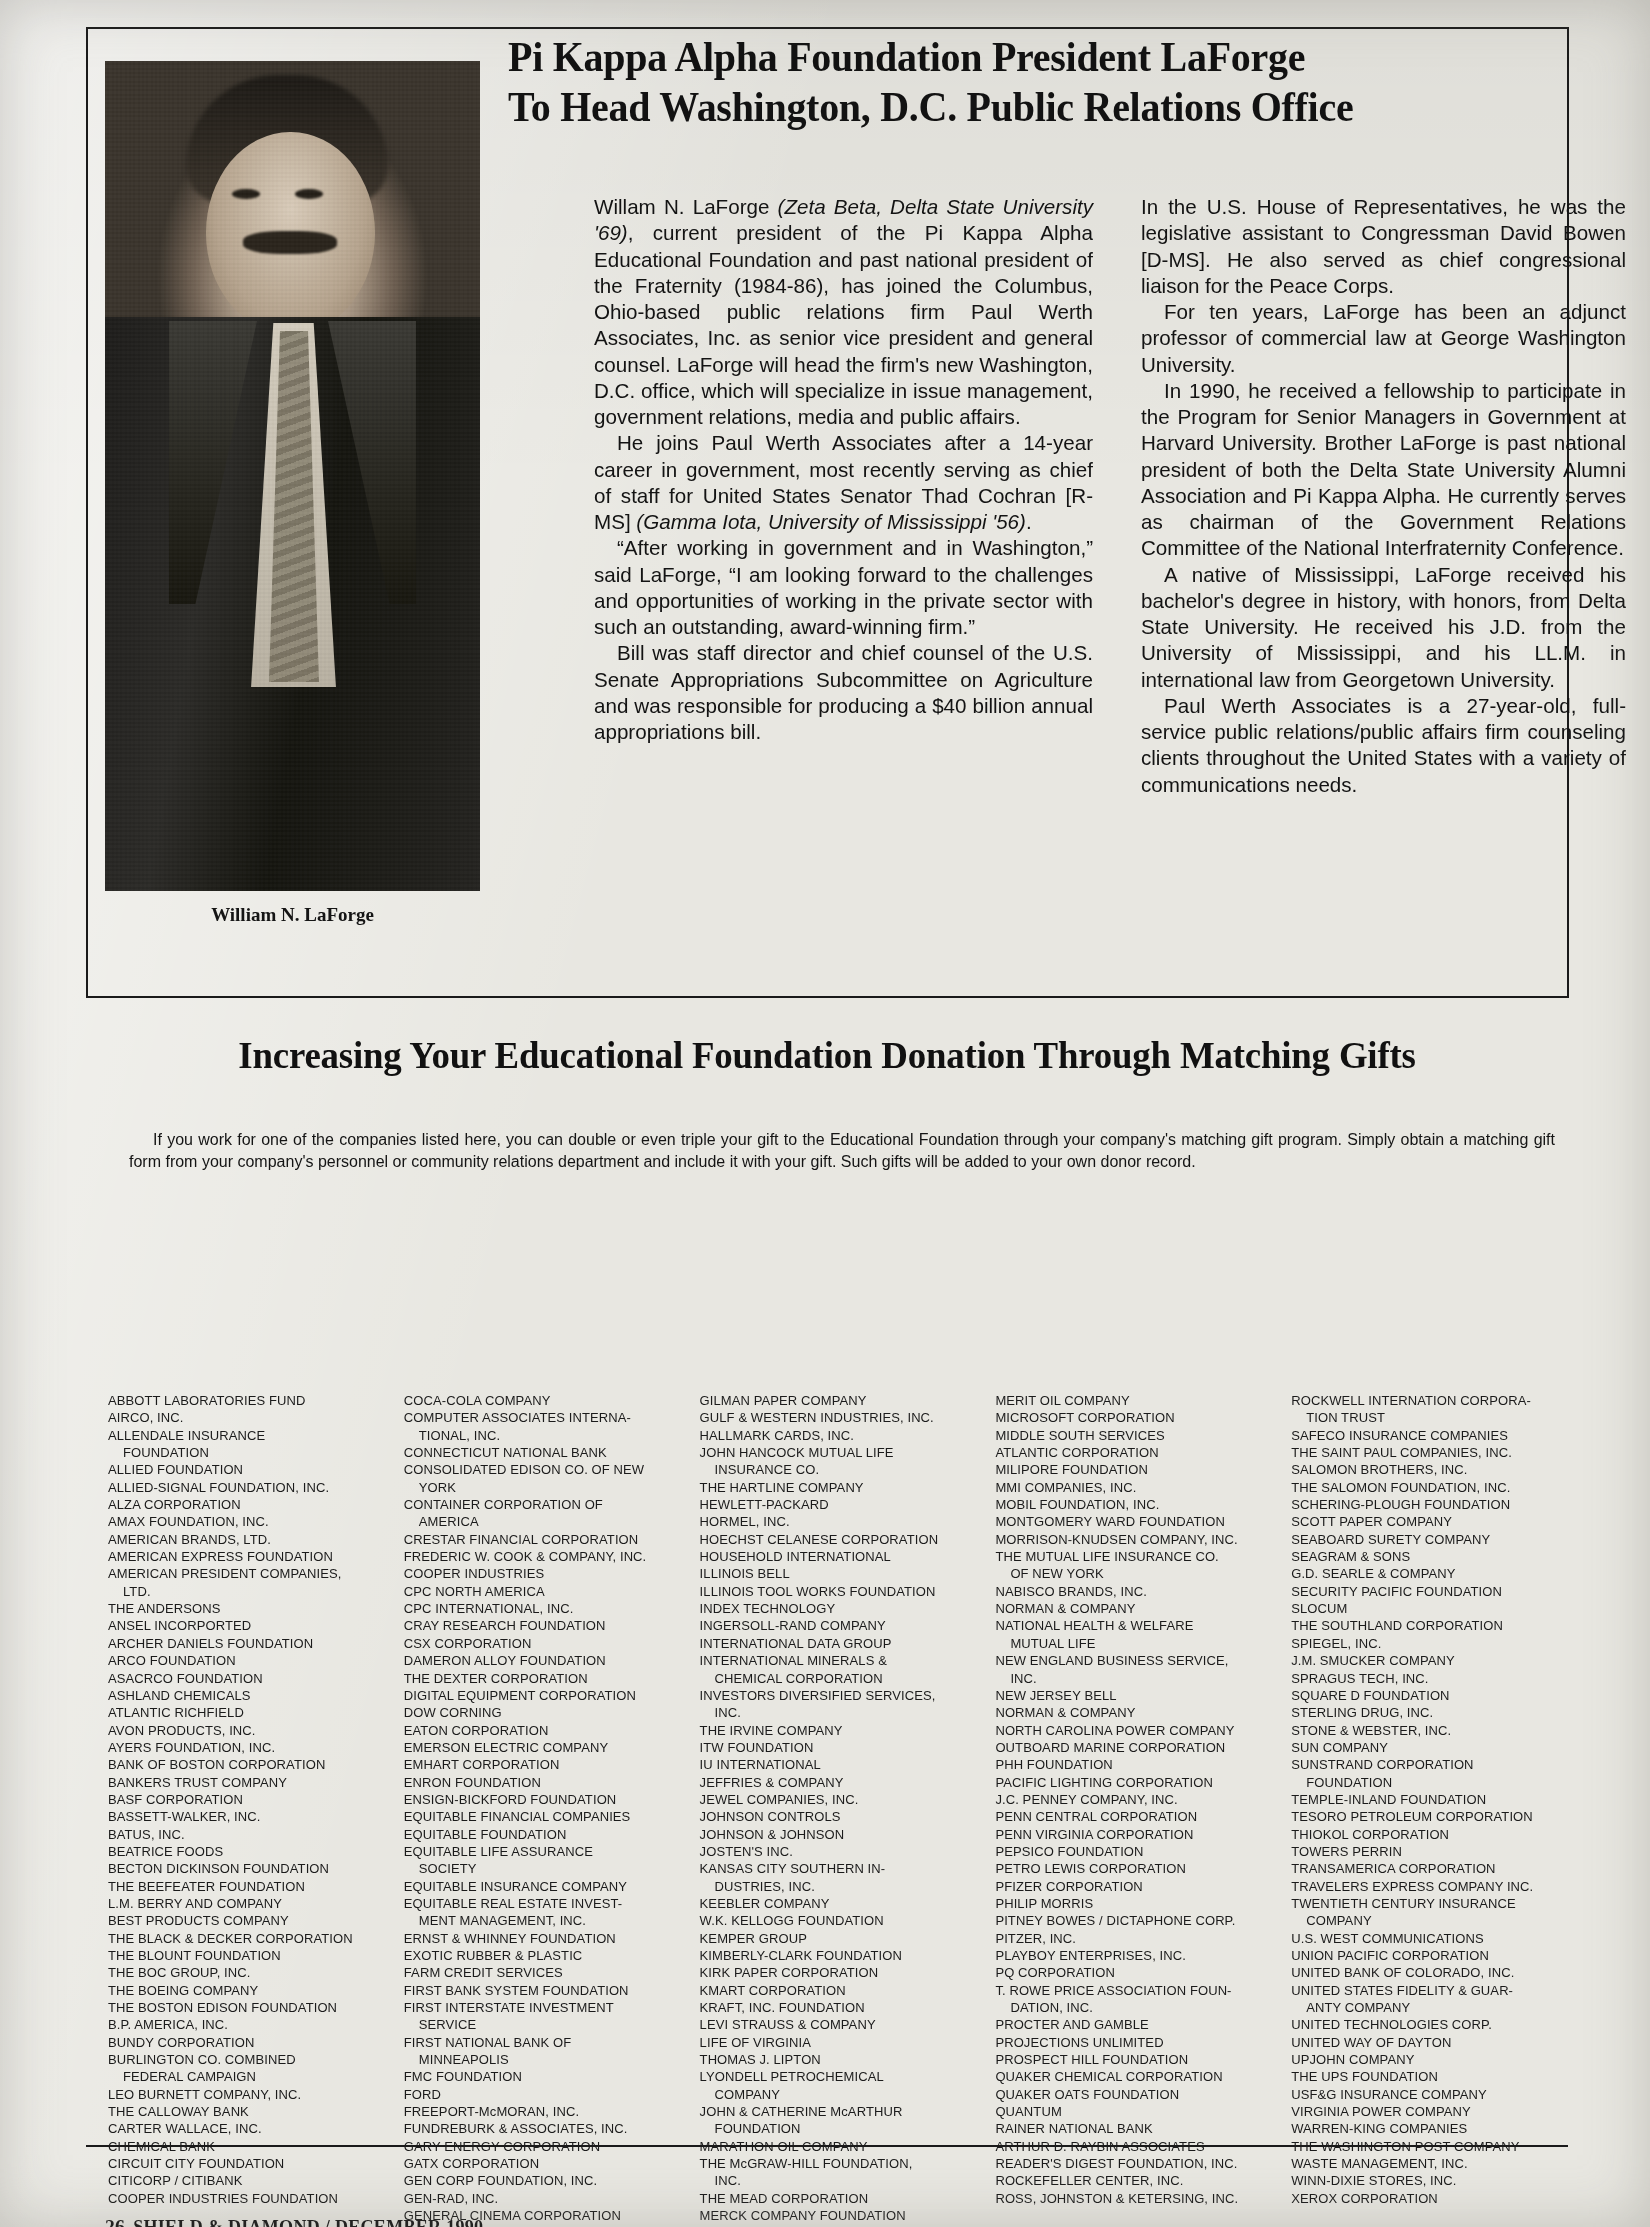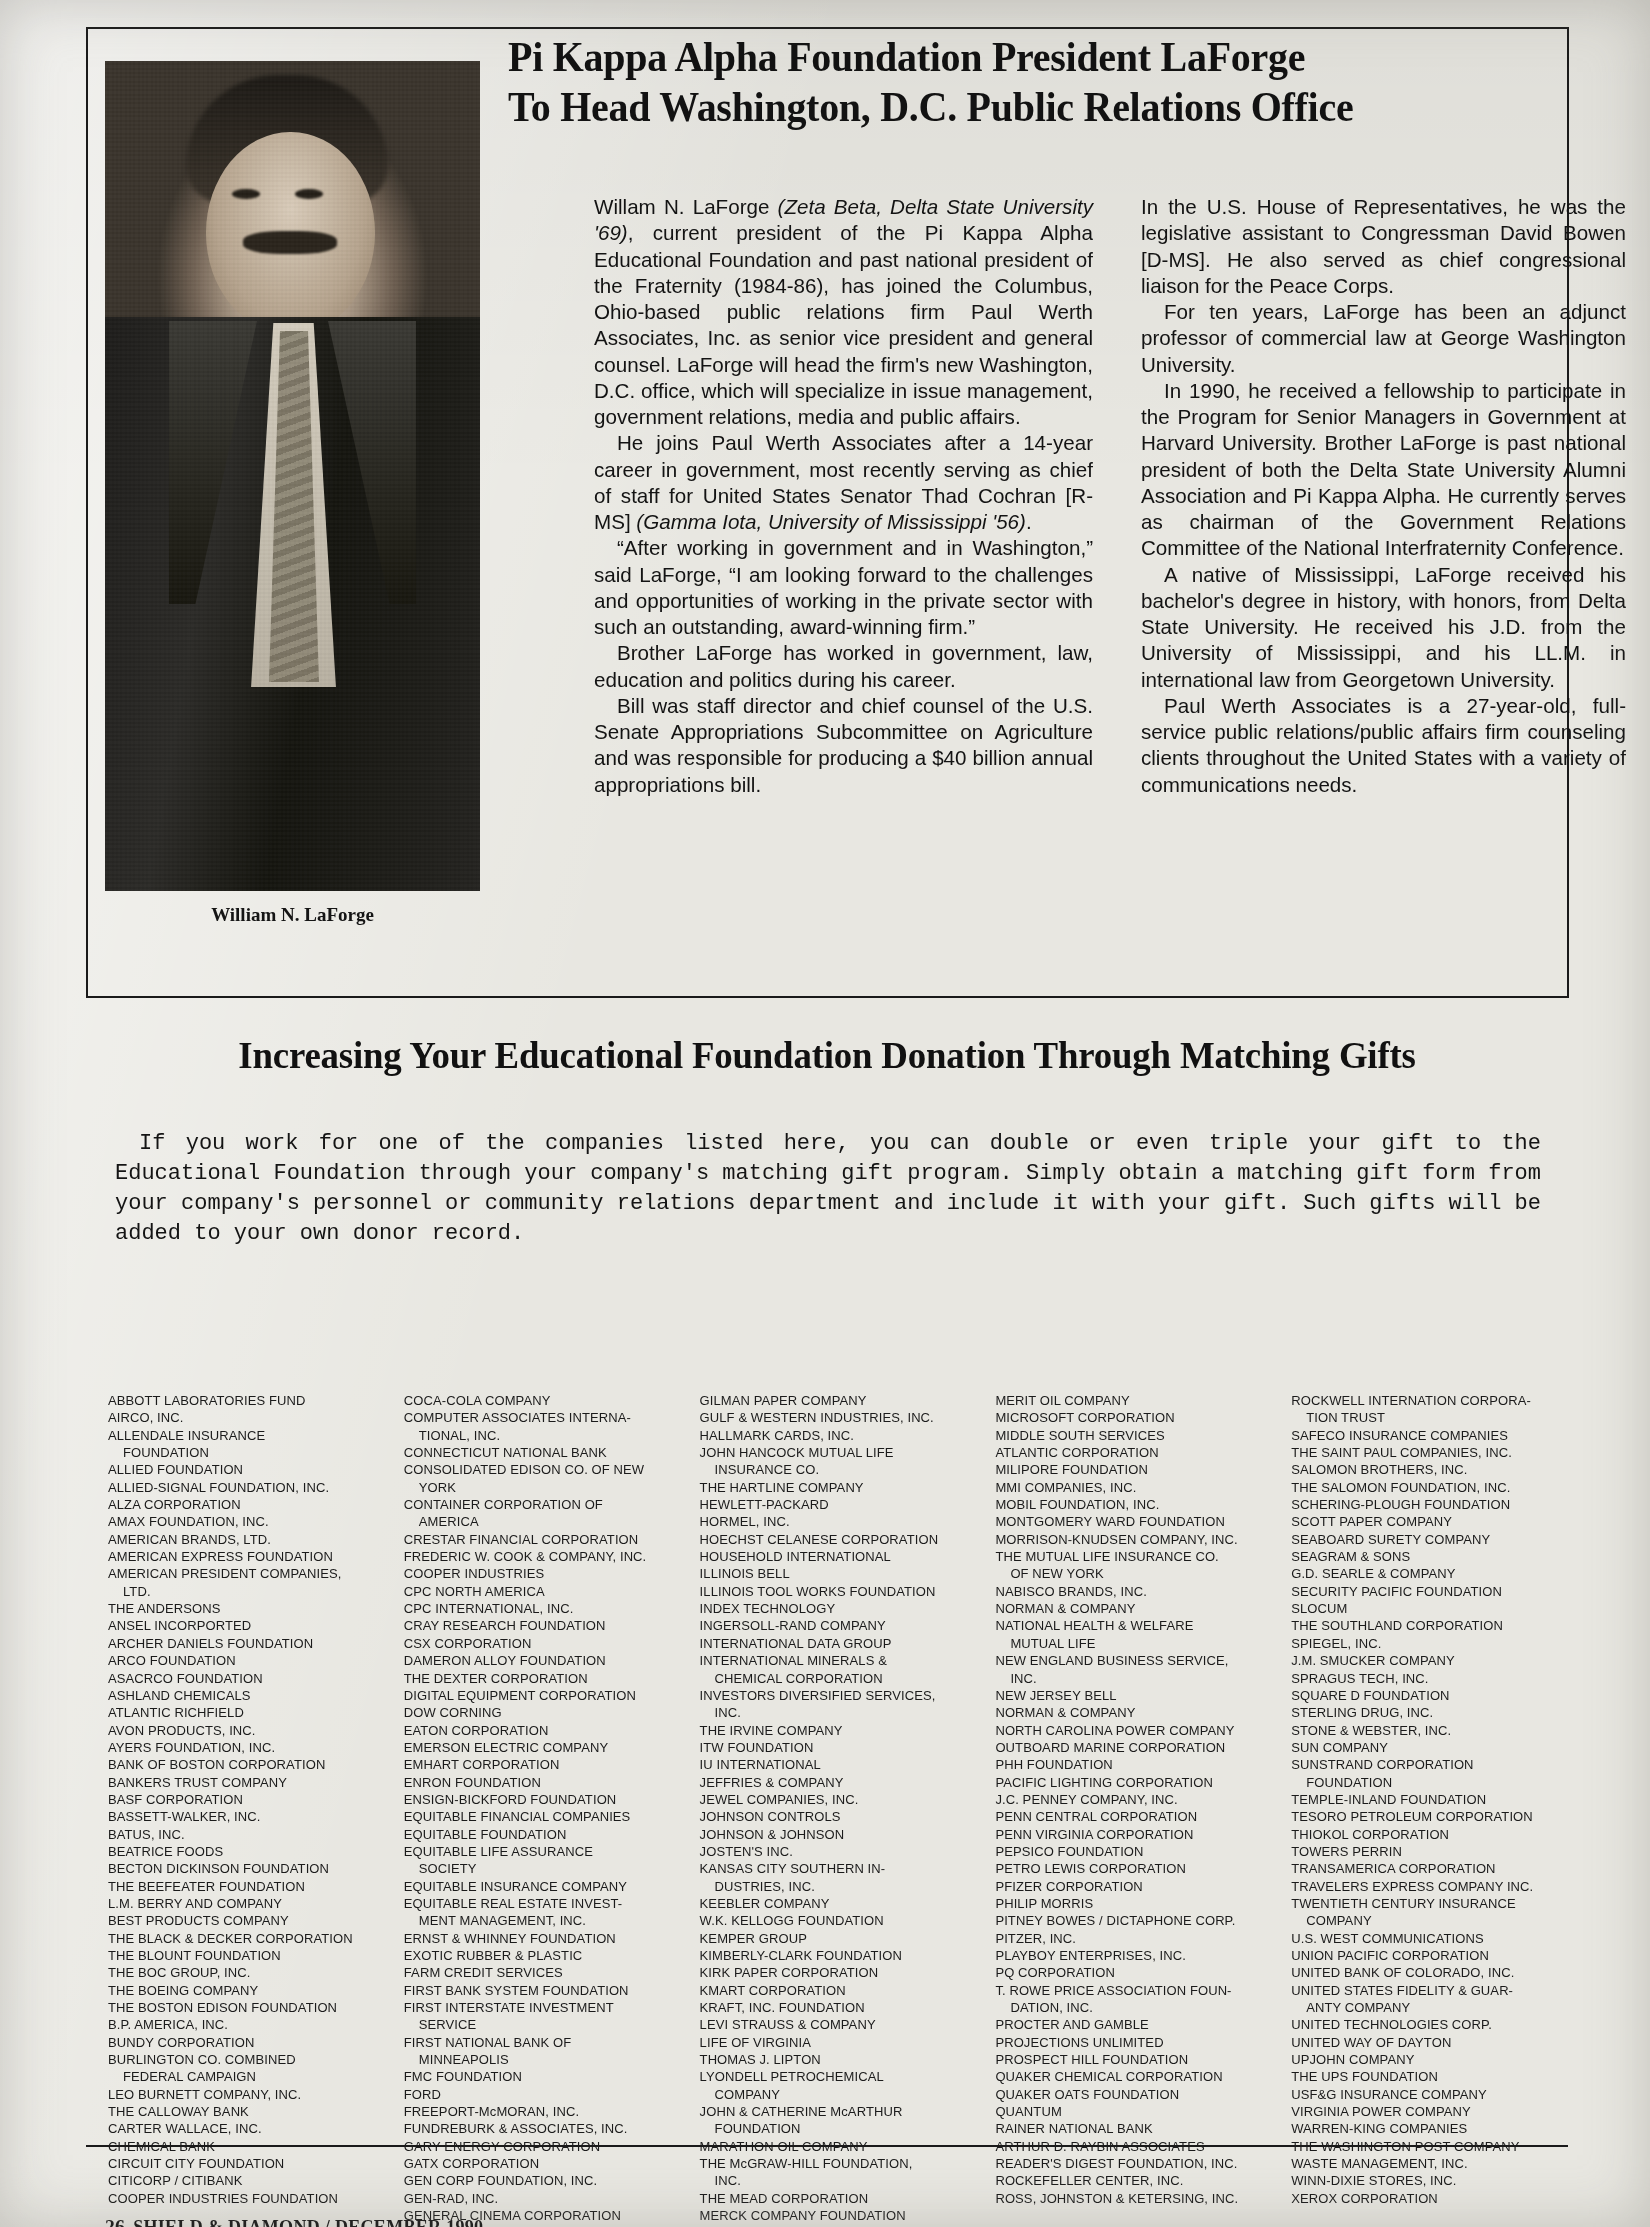--- a/index.html
+++ b/index.html
@@ -120,23 +120,23 @@
   #ruleBottom{left:86px;top:2145px;width:1482px;height:2px;}
 
   
   .section-title{
     position:absolute;left:86px;top:1033px;width:1482px;
     text-align:center;font-weight:bold;font-size:38px;letter-spacing:-0.2px;
     color:#111;font-family:"Liberation Serif", serif;
     transform:scaleX(.97);transform-origin:center top;
   }
   .intro{
-    position:absolute;left:115px;top:1129px;width:1426px;
-    font-size:22px;line-height:1.36;text-align:justify;color:#141414;
-    font-family:Liberation Mono, monospace;
+    position:absolute;left:129px;top:1129px;width:1426px;
+    font-size:16px;line-height:1.36;text-align:justify;color:#141414;
+    font-family:Liberation Sans, sans-serif;
   }
   .intro p{margin:0;text-indent:24px;}
 
   
   .lists{
     position:absolute;left:108px;top:1344px;width:1471px;
     display:flex;gap:8px;margin-top:48px;
   }
   .listcol{
     width:307px;
@@ -186,21 +186,20 @@
     <div class="lapelL"></div>
     <div class="lapelR"></div>
     <div class="grain"></div>
   </div>
   <div class="photo-caption">William N. LaForge</div>
 
   <div class="artcol" id="artcol1">
       <p class="noind">Willam N. LaForge <i>(Zeta Beta, Delta State University '69)</i>, current president of the Pi Kappa Alpha Educational Foundation and past national president of the Fraternity (1984-86), has joined the Columbus, Ohio-based public relations firm Paul Werth Associates, Inc. as senior vice president and general counsel. LaForge will head the firm's new Washington, D.C. office, which will specialize in issue management, government relations, media and public affairs.</p>
       <p>He joins Paul Werth Associates after a 14-year career in government, most recently serving as chief of staff for United States Senator Thad Cochran [R-MS] <i>(Gamma Iota, University of Mississippi '56)</i>.</p>
       <p>“After working in government and in Washington,” said LaForge, “I am looking forward to the challenges and opportunities of working in the private sector with such an outstanding, award-winning firm.”</p>
-      <p>Brother LaForge has worked in government, law, education and politics during his career.</p>
       <p>Bill was staff director and chief counsel of the U.S. Senate Appropriations Subcommittee on Agriculture and was responsible for producing a $40 billion annual appropriations bill.</p>
     </div>
   <div class="artcol" id="artcol2">
       <p class="noind">In the U.S. House of Representatives, he was the legislative assistant to Congressman David Bowen [D-MS]. He also served as chief congressional liaison for the Peace Corps.</p>
       <p>For ten years, LaForge has been an adjunct professor of commercial law at George Washington University.</p>
       <p>In 1990, he received a fellowship to participate in the Program for Senior Managers in Government at Harvard University. Brother LaForge is past national president of both the Delta State University Alumni Association and Pi Kappa Alpha. He currently serves as chairman of the Government Relations Committee of the National Interfraternity Conference.</p>
       <p>A native of Mississippi, LaForge received his bachelor's degree in history, with honors, from Delta State University. He received his J.D. from the University of Mississippi, and his LL.M. in international law from Georgetown University.</p>
       <p>Paul Werth Associates is a 27-year-old, full-service public relations/public affairs firm counseling clients throughout the United States with a variety of communications needs.</p>
     </div>
 

